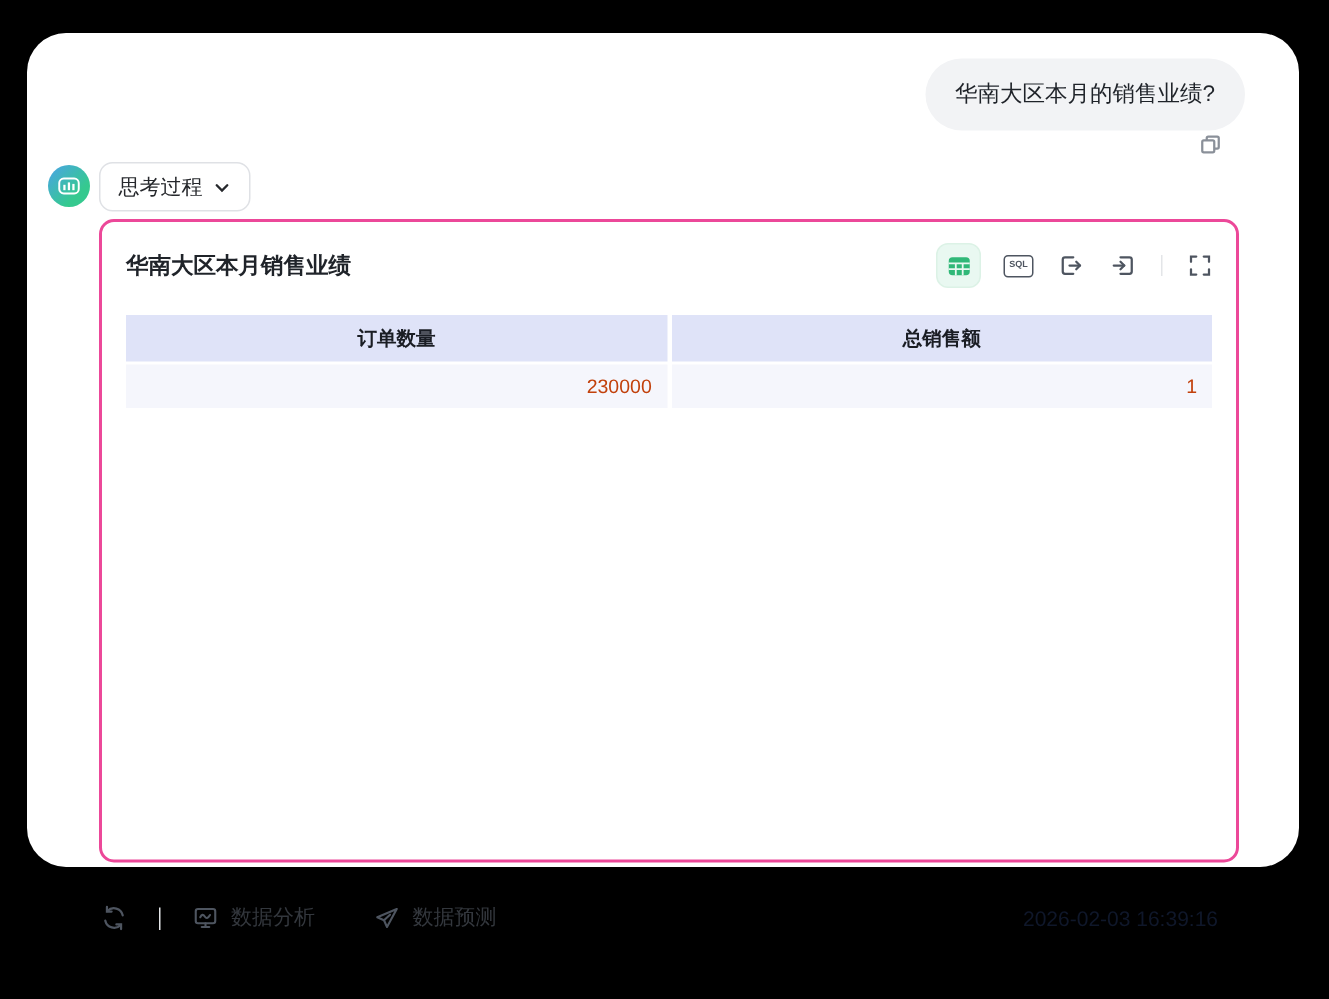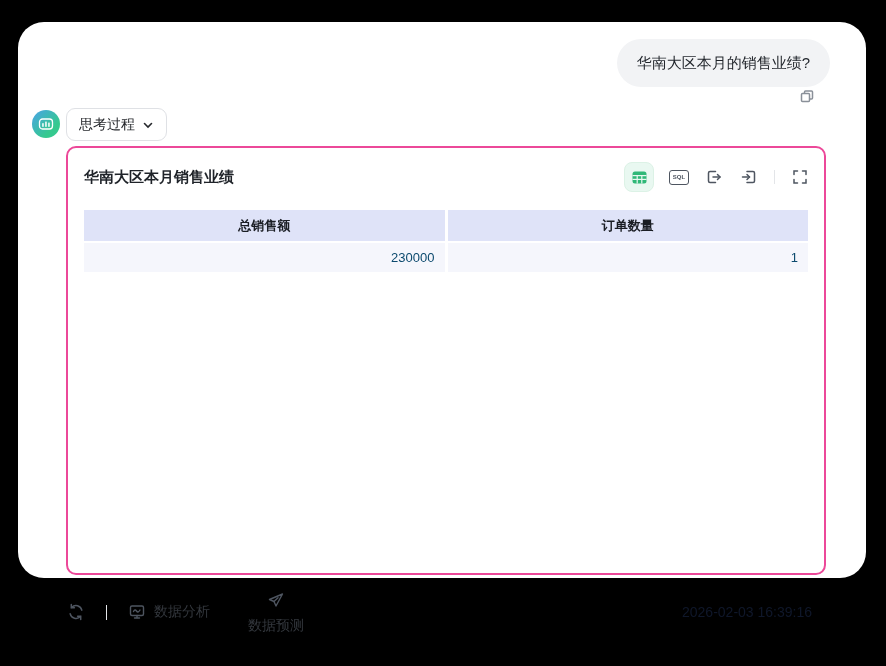--- a/index.html
+++ b/index.html
@@ -41,31 +41,31 @@
     display:flex; align-items:center; justify-content:center; letter-spacing:0; }
   .tb-divider { width:1px; height:14px; background:#e3e5e8; }
 
   
   .grid { position:absolute; left:16px; right:16px; top:62px;
     display:flex; flex-direction:column; gap:2px; }
   .grid-row { display:flex; gap:3px; }
   .th { flex:1; height:31px; line-height:31px; background:#dfe3f8;
     font-size:13px; font-weight:700; color:#1a1d24; text-align:center; }
   .td { flex:1; height:29px; line-height:29px; background:#f5f6fc;
-    font-size:13px; color:#0c4a6e; text-align:right; padding-right:10px; }
+    font-size:13px; color:#c2410c; text-align:right; padding-right:10px; }
 
   
   .footer { position:absolute; left:48px; top:572px; height:36px;
     display:flex; align-items:center; }
   .icon-btn { width:20px; height:20px; color:#4e5560; display:flex;
     align-items:center; justify-content:center; cursor:pointer; }
   .ft-divider { width:1px; height:15px; background:#e3e5e8; margin:0 20px; }
   .ft-group { display:flex; align-items:center; gap:7px; font-size:14px;
     color:#33373d; cursor:pointer; }
-  .ft-group + .ft-group { margin-left:38px;flex-direction:column; }
+  .ft-group + .ft-group { margin-left:38px; }
   .timestamp { position:absolute; top:582px; right:54px; font-size:14px;
     color:#0f172a; }
   svg { display:block; }
 </style>
 </head>
 <body>
 
 <div class="panel">
 
   <div class="bubble">华南大区本月的销售业绩?</div>
@@ -129,22 +129,22 @@
           <polyline points="2,5.5 2,2 5.5,2"></polyline>
           <polyline points="10.5,2 14,2 14,5.5"></polyline>
           <polyline points="14,10.5 14,14 10.5,14"></polyline>
           <polyline points="5.5,14 2,14 2,10.5"></polyline>
         </svg>
       </div>
     </div>
 
     <div class="grid">
       <div class="grid-row">
+        <div class="th">订单数量</div>
         <div class="th">总销售额</div>
-        <div class="th">订单数量</div>
       </div>
       <div class="grid-row">
         <div class="td">230000</div>
         <div class="td">1</div>
       </div>
     </div>
   </div>
 
   <div class="footer">
     <div class="icon-btn">

